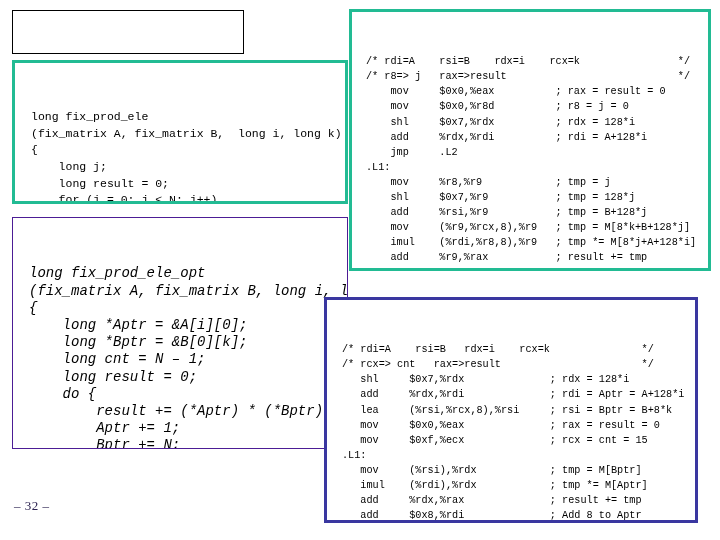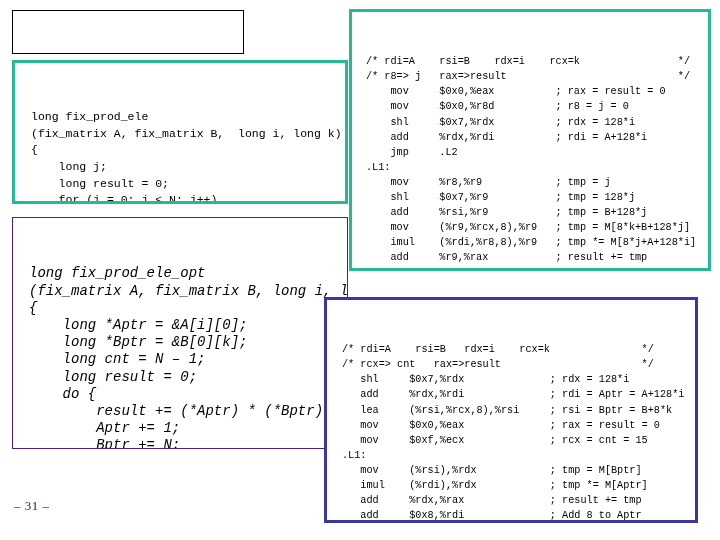--- a/index.html
+++ b/index.html
@@ -190,15 +190,15 @@
    mov     (%rsi),%rdx            ; tmp = M[Bptr]
    imul    (%rdi),%rdx            ; tmp *= M[Aptr]
    add     %rdx,%rax              ; result += tmp
    add     $0x8,%rdi              ; Add 8 to Aptr
    add     $0x128,%rsi            ; Add 128 to Bptr
    sub     $0x1,%rcx              ; cnt--
    jns     .L1
    retq</pre>
   </div>
 
-  <div id="page-number">– 31 –</div>
+  <div id="page-number">– 32 –</div>
 
 </div>
 
 </body></html>

